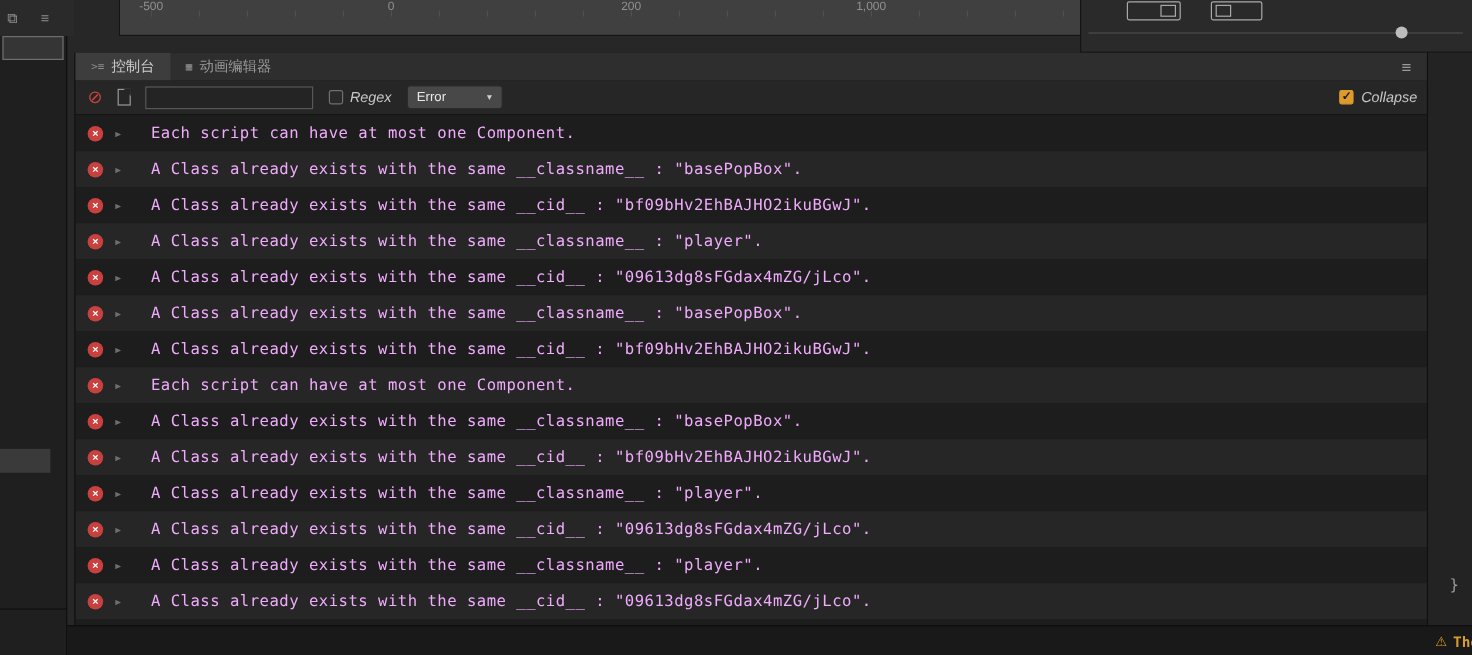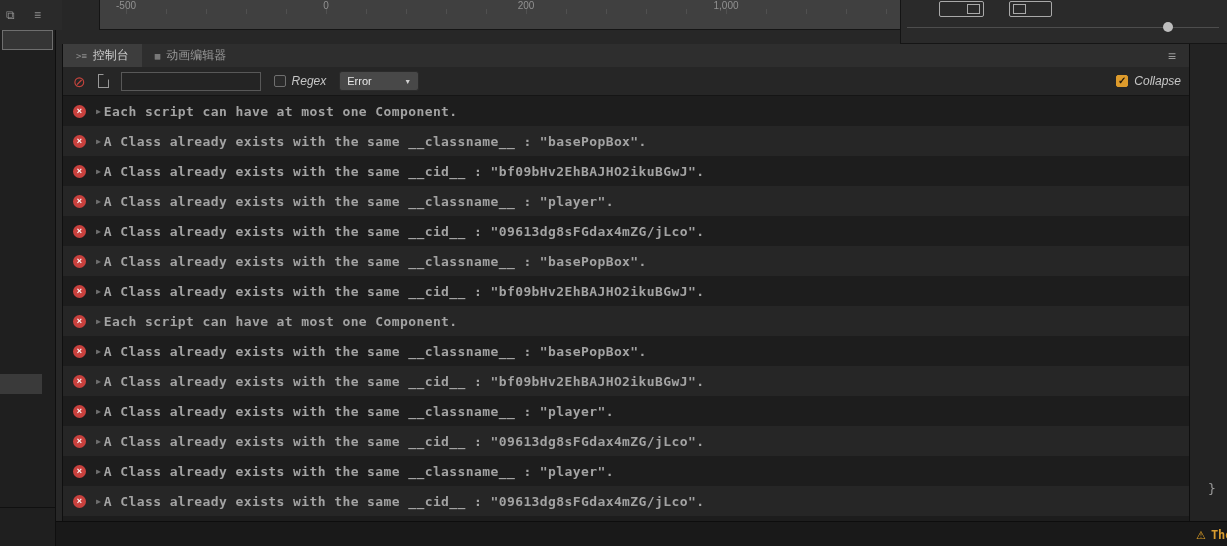--- a/index.html
+++ b/index.html
@@ -69,21 +69,21 @@
   .toolbar-spacer { flex: 1; }
 
   .log-list { flex: 1; overflow: hidden; background: #1d1d1d; font-family: "DejaVu Sans Mono", monospace; }
   .log-row { height: 30px; display: flex; align-items: center; padding-left: 10px; }
   .row-odd { background: #1d1d1d; }
   .row-even { background: #262626; }
   .error-badge { width: 13px; height: 13px; flex: none; border-radius: 50%; background: #c9413e; color: #ffffff;
                  display: flex; align-items: center; justify-content: center; font-size: 9px; font-weight: bold;
                  line-height: 1; font-family: "Liberation Sans", sans-serif; }
   .expand-caret { margin-left: 10px; color: #6f6f6f; font-size: 8px; flex: none; }
-  .log-message { margin-left: 3px; color: #a3a3a3; font-size: 13px; letter-spacing: 0.4px; white-space: pre; font-weight: bold; }
+  .log-message { margin-left: 25px; color: #f0abfc; font-size: 13px; letter-spacing: 0.4px; white-space: pre; }
 
   
   #rightbg { left: 1190px; top: 44px; width: 37px; height: 477px; background: #232323; }
   .brace { position: absolute; left: 18px; top: 437px; color: #9a9a9a; font-family: "DejaVu Sans Mono", monospace; font-size: 13px; }
 
   
   #footer { left: 56px; top: 521px; width: 1171px; height: 25px; background: #191919; border-top: 1px solid #0d0d0d; }
   .footer-warning { position: absolute; left: 1140px; top: 6px; display: flex; gap: 5px; align-items: center; white-space: nowrap; }
   .warn-icon { color: #e2a226; font-size: 11px; line-height: 1; }
   .warn-text { color: #d89b2f; font-size: 12px; font-weight: bold; font-family: "DejaVu Sans Mono", monospace; }

